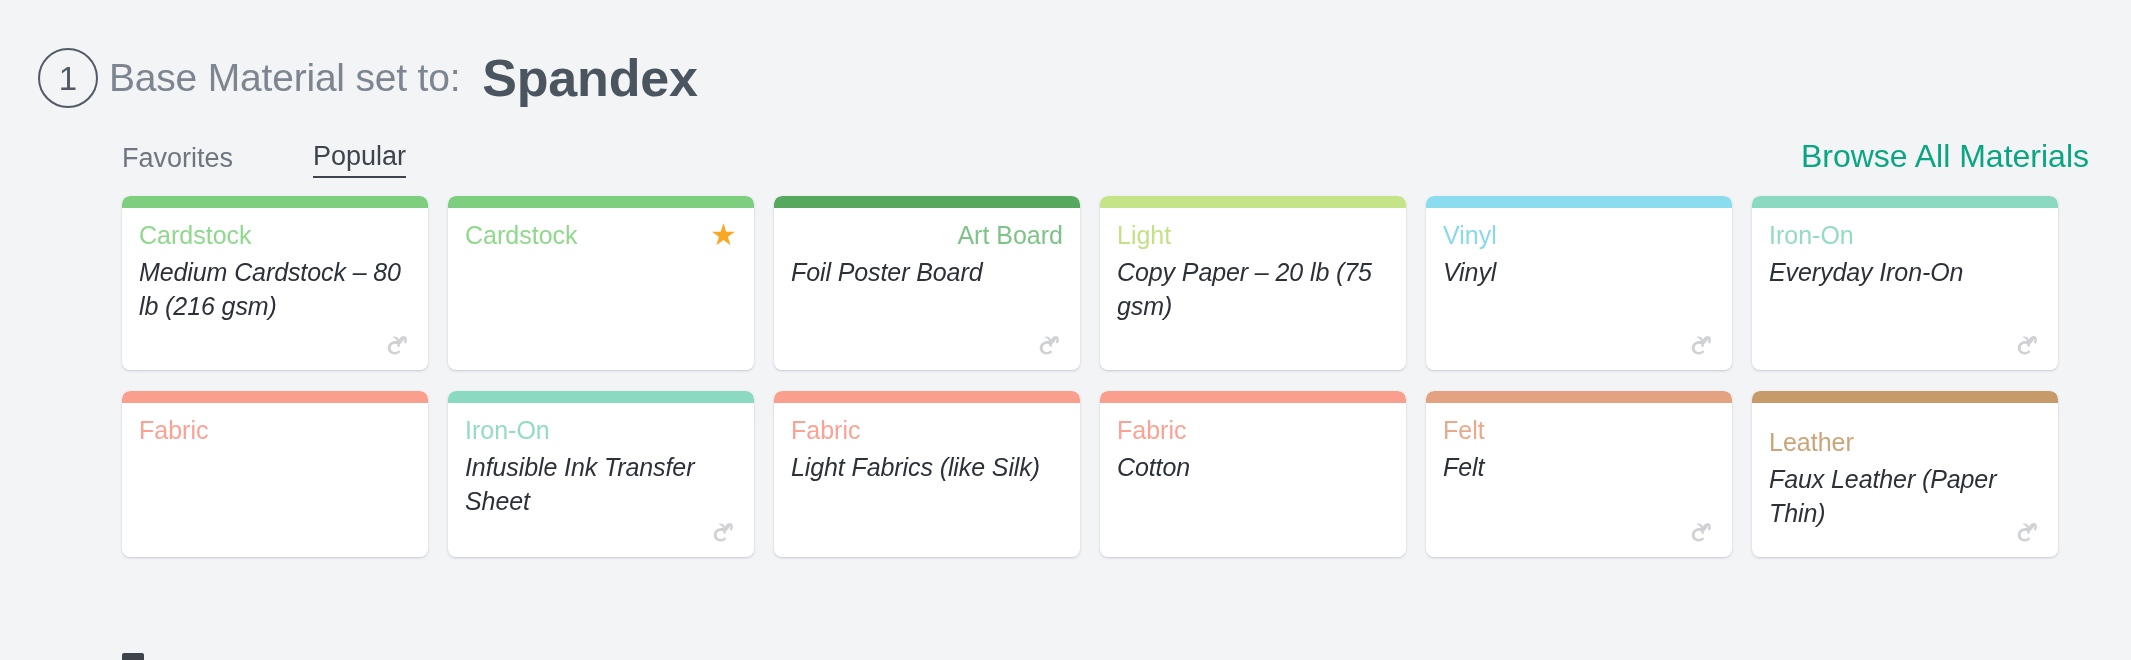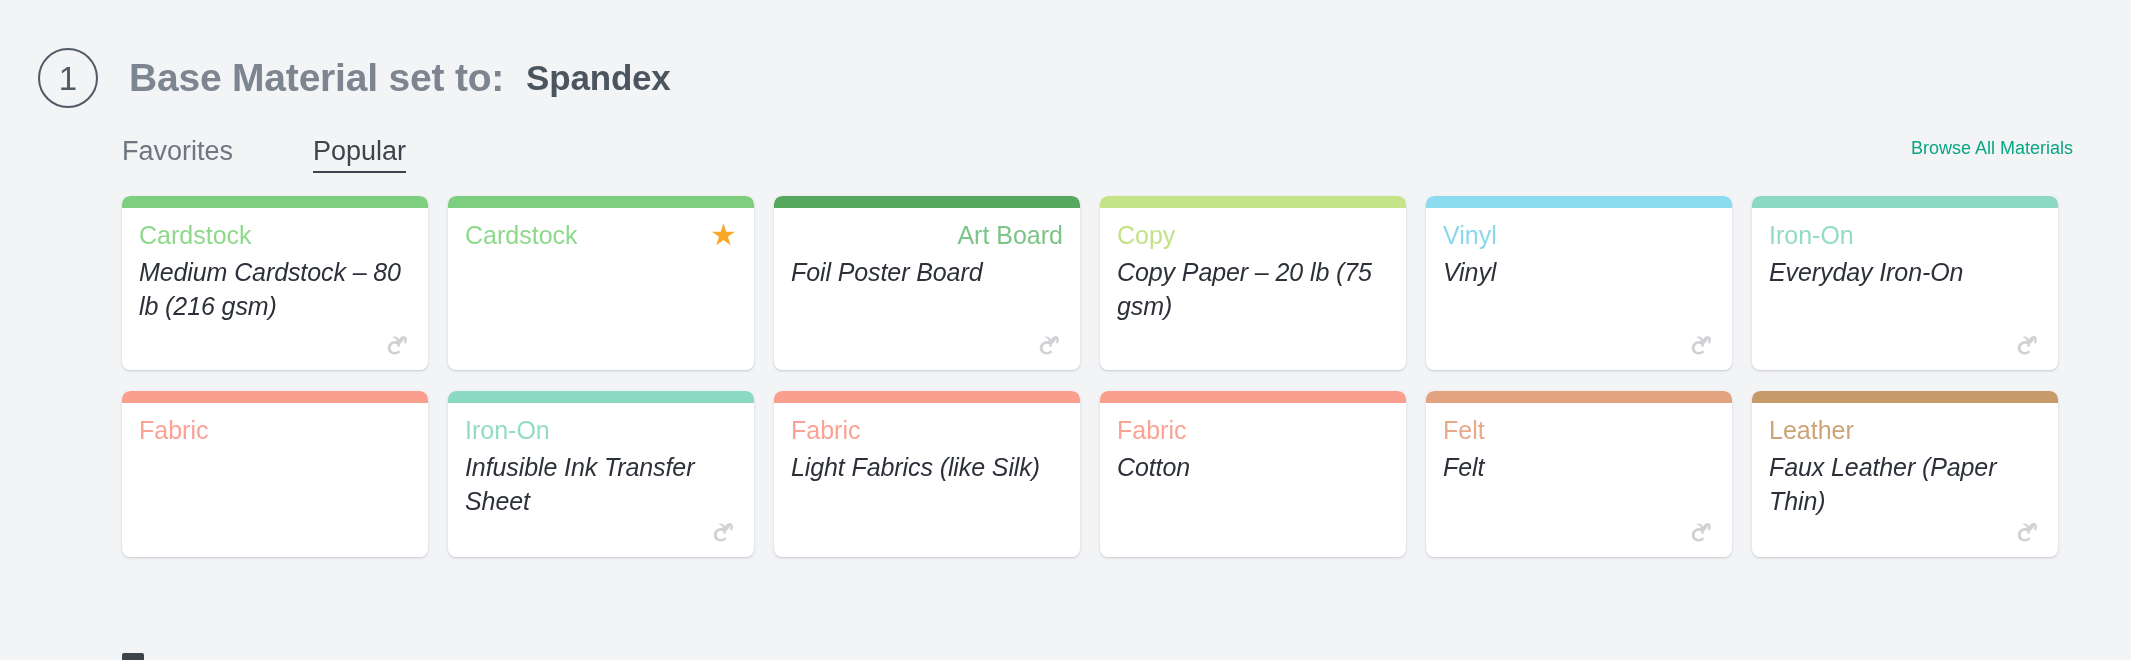--- a/index.html
+++ b/index.html
@@ -31,61 +31,61 @@
     display: flex;
     align-items: center;
     justify-content: center;
     font-size: 33px;
     color: #525a66;
     font-weight: 400;
     flex: none;
     line-height: 1;
   }
   .header-label {
-    margin-left: 31px;
+    margin-left: 11px;
     font-size: 39px;
     color: #7d8590;
-    font-weight: 700;
+    font-weight: 400;
     letter-spacing: -0.2px;
     white-space: nowrap;
   }
   .header-value {
     margin-left: 22px;
-    font-size: 35px;
+    font-size: 52px;
     color: #4b5560;
     font-weight: 700;
     letter-spacing: -0.2px;
     white-space: nowrap;
   }
 
   
   .tabrow {
     position: relative;
     margin: 27px 42px 0 122px;
     height: 42px;
     display: flex;
-    align-items: flex-start;
+    align-items: flex-end;
   }
   .tab {
     font-size: 27px;
     color: #6f7680;
     padding-bottom: 4px;
     margin-right: 80px;
     cursor: pointer;
     white-space: nowrap;
   }
   .tab.active {
     color: #3d444c;
     border-bottom: 2px solid #3d444c;
   }
   .browse-link {
     position: absolute;
-    right: 16px;
+    right: 0;
     top: 2px;
-    font-size: 18px;
+    font-size: 32px;
     color: #0aa583;
     cursor: pointer;
     white-space: nowrap;
   }
 
   
   .grid {
     margin: 18px 0 0 122px;
     width: 1930px;
     display: grid;
@@ -194,21 +194,21 @@
         <div class="card-category" style="color: rgb(124, 196, 135); text-align: right;">Art Board</div>
         <div class="card-title">Foil Poster Board</div>
         <div class="cricut-logo"><svg viewBox="0 0 32 32" xmlns="http://www.w3.org/2000/svg" fill="#a9acb1" width="30" height="30">
             <path d="M21.5 6.5c-2.6 0-4.6 1.6-5.6 3.9-.9-2.1-2.6-3.4-4.7-3.4-1.1 0-2 .4-2.5 1 .4-.1.8-.1 1.1 0 1.9.3 3.4 1.9 4.2 4-.6-.2-1.3-.3-2-.3C7.6 11.7 4 15 4 19.2 4 23.3 7.3 26 11.4 26c2.5 0 4.6-1 6-2.6l-1.6-1.7c-1.1 1.2-2.6 1.9-4.2 1.9-2.6 0-4.5-1.8-4.5-4.4s2-4.5 4.7-4.5c.9 0 1.7.2 2.4.5.1.8.1 1.6 0 2.4l2.6.3c.1-.8.1-1.6 0-2.4 1.4-1.2 2.9-2.8 3.8-4.3.4-.7.7-1.3.9-1.9.2.5.3 1 .3 1.5 0 .9-.3 1.7-.8 2.4l2 1.4c.9-1.2 1.4-2.6 1.4-4 0-2.4-1.4-4.1-2.9-4.1z"></path>
           </svg></div>
       </div>
     </div>
     <div class="card r1">
       <div class="card-bar" style="background: rgb(197, 228, 135);"></div>
       <div class="card-body">
-        <div class="card-category" style="color: rgb(195, 226, 135);">Copy</div>
+        <div class="card-category" style="color: rgb(195, 226, 135);">Light</div>
         <div class="card-title">Copy Paper – 20 lb (75 gsm)</div>
       </div>
     </div>
     <div class="card r1">
       <div class="card-bar" style="background: rgb(138, 220, 238);"></div>
       <div class="card-body">
         <div class="card-category" style="color: rgb(138, 216, 236);">Vinyl</div>
         <div class="card-title">Vinyl</div>
         <div class="cricut-logo"><svg viewBox="0 0 32 32" xmlns="http://www.w3.org/2000/svg" fill="#a9acb1" width="30" height="30">
             <path d="M21.5 6.5c-2.6 0-4.6 1.6-5.6 3.9-.9-2.1-2.6-3.4-4.7-3.4-1.1 0-2 .4-2.5 1 .4-.1.8-.1 1.1 0 1.9.3 3.4 1.9 4.2 4-.6-.2-1.3-.3-2-.3C7.6 11.7 4 15 4 19.2 4 23.3 7.3 26 11.4 26c2.5 0 4.6-1 6-2.6l-1.6-1.7c-1.1 1.2-2.6 1.9-4.2 1.9-2.6 0-4.5-1.8-4.5-4.4s2-4.5 4.7-4.5c.9 0 1.7.2 2.4.5.1.8.1 1.6 0 2.4l2.6.3c.1-.8.1-1.6 0-2.4 1.4-1.2 2.9-2.8 3.8-4.3.4-.7.7-1.3.9-1.9.2.5.3 1 .3 1.5 0 .9-.3 1.7-.8 2.4l2 1.4c.9-1.2 1.4-2.6 1.4-4 0-2.4-1.4-4.1-2.9-4.1z"></path>
@@ -261,21 +261,21 @@
         <div class="card-category" style="color: rgb(232, 170, 138);">Felt</div>
         <div class="card-title">Felt</div>
         <div class="cricut-logo"><svg viewBox="0 0 32 32" xmlns="http://www.w3.org/2000/svg" fill="#a9acb1" width="30" height="30">
             <path d="M21.5 6.5c-2.6 0-4.6 1.6-5.6 3.9-.9-2.1-2.6-3.4-4.7-3.4-1.1 0-2 .4-2.5 1 .4-.1.8-.1 1.1 0 1.9.3 3.4 1.9 4.2 4-.6-.2-1.3-.3-2-.3C7.6 11.7 4 15 4 19.2 4 23.3 7.3 26 11.4 26c2.5 0 4.6-1 6-2.6l-1.6-1.7c-1.1 1.2-2.6 1.9-4.2 1.9-2.6 0-4.5-1.8-4.5-4.4s2-4.5 4.7-4.5c.9 0 1.7.2 2.4.5.1.8.1 1.6 0 2.4l2.6.3c.1-.8.1-1.6 0-2.4 1.4-1.2 2.9-2.8 3.8-4.3.4-.7.7-1.3.9-1.9.2.5.3 1 .3 1.5 0 .9-.3 1.7-.8 2.4l2 1.4c.9-1.2 1.4-2.6 1.4-4 0-2.4-1.4-4.1-2.9-4.1z"></path>
           </svg></div>
       </div>
     </div>
     <div class="card r2">
       <div class="card-bar" style="background: rgb(199, 154, 106);"></div>
       <div class="card-body">
-        <div class="card-category" style="color: rgb(205, 164, 119);">Leather</div>
+        <div class="card-category" style="color: rgb(205, 164, 119); margin-top: 12px;">Leather</div>
         <div class="card-title">Faux Leather (Paper Thin)</div>
         <div class="cricut-logo"><svg viewBox="0 0 32 32" xmlns="http://www.w3.org/2000/svg" fill="#a9acb1" width="30" height="30">
             <path d="M21.5 6.5c-2.6 0-4.6 1.6-5.6 3.9-.9-2.1-2.6-3.4-4.7-3.4-1.1 0-2 .4-2.5 1 .4-.1.8-.1 1.1 0 1.9.3 3.4 1.9 4.2 4-.6-.2-1.3-.3-2-.3C7.6 11.7 4 15 4 19.2 4 23.3 7.3 26 11.4 26c2.5 0 4.6-1 6-2.6l-1.6-1.7c-1.1 1.2-2.6 1.9-4.2 1.9-2.6 0-4.5-1.8-4.5-4.4s2-4.5 4.7-4.5c.9 0 1.7.2 2.4.5.1.8.1 1.6 0 2.4l2.6.3c.1-.8.1-1.6 0-2.4 1.4-1.2 2.9-2.8 3.8-4.3.4-.7.7-1.3.9-1.9.2.5.3 1 .3 1.5 0 .9-.3 1.7-.8 2.4l2 1.4c.9-1.2 1.4-2.6 1.4-4 0-2.4-1.4-4.1-2.9-4.1z"></path>
           </svg></div>
       </div>
     </div>
   </div>
 
 <div class="bottom-peek"></div>
 

